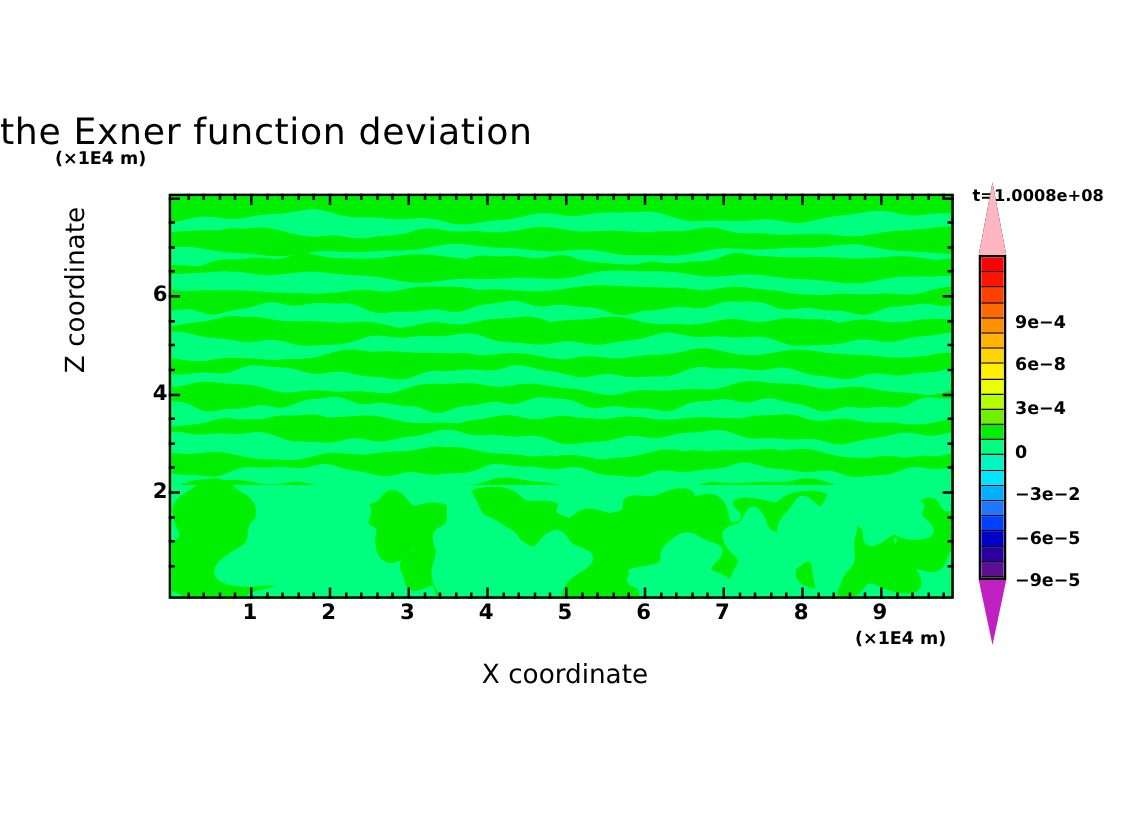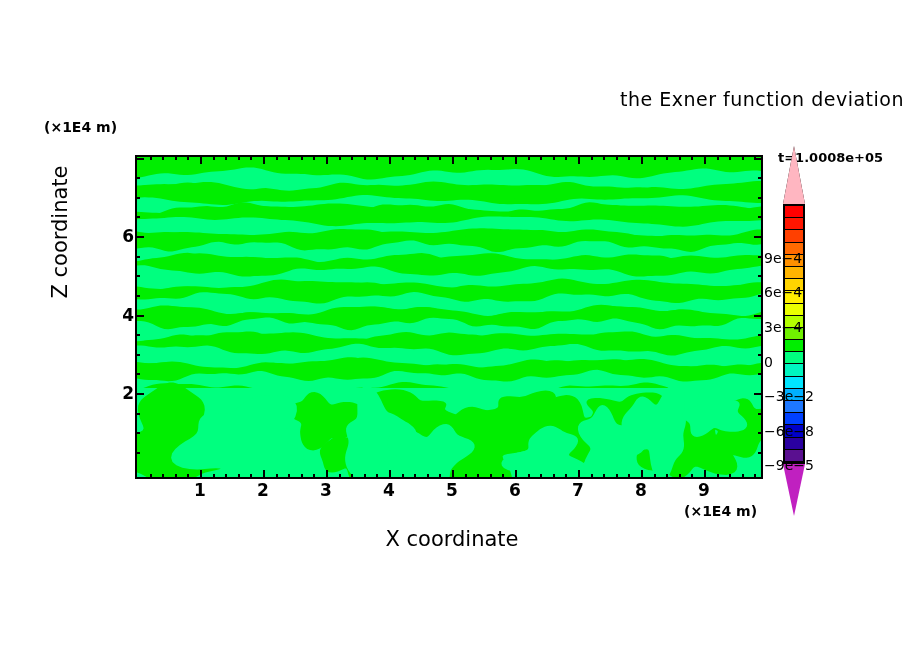--- a/index.html
+++ b/index.html
@@ -1,48 +1,48 @@
 <!DOCTYPE html>
 <html><head>
 <meta charset="utf-8">
 <style>
   html,body{margin:0;padding:0;background:#ffffff;}
   body{width:904px;height:654px;position:relative;overflow:hidden;
        font-family:"DejaVu Sans",sans-serif;color:#000;}
   .abs{position:absolute;}
-  #title{left:0;top:88px;width:904px;text-align:right;font-size:19px;
+  #title{left:0;top:88px;width:904px;text-align:left;font-size:29px;
          letter-spacing:.5px;font-weight:400;}
   #unit-top-left{left:44px;top:119px;font-size:14px;font-weight:700;}
   #unit-bottom-right{left:684px;top:503px;font-size:14px;font-weight:700;}
   #tstamp{left:778px;top:150px;font-size:13px;font-weight:700;}
   #plot-frame{left:135px;top:155px;width:628px;height:324px;
               border:2px solid #000;box-sizing:border-box;overflow:hidden;background:#00ee00;}
   #plot-svg{display:block;width:624px;height:320px;}
   .xtick-label{position:absolute;font-size:17px;font-weight:700;
                transform:translateX(-50%);top:480px;}
   .ytick-label{position:absolute;font-size:17px;font-weight:700;
                transform:translateY(-50%);left:120px;text-align:right;width:14px;}
   #xaxis-title{left:0;top:527px;width:904px;text-align:center;font-size:21px;}
   #yaxis-title{left:-40px;top:220px;width:200px;text-align:center;font-size:21px;
                transform:rotate(-90deg);transform-origin:50% 50%;}
   .tick{position:absolute;background:#000;}
   #cbar{left:783px;top:204px;width:22px;height:260px;border:2px solid #000;
         box-sizing:border-box;overflow:hidden;}
   .cband{width:100%;}
   .cap{position:absolute;left:783px;width:22px;}
-  .cbar-label{position:absolute;left:764px;font-size:14px;font-weight:400;
+  .cbar-label{position:absolute;left:812px;font-size:14px;font-weight:700;
               transform:translateY(-50%);white-space:nowrap;}
 </style>
 </head>
 <body>
 
 <div class="abs" id="title">the Exner function deviation</div>
 <div class="abs" id="unit-top-left">(×1E4 m)</div>
 <div class="abs" id="unit-bottom-right">(×1E4 m)</div>
-<div class="abs" id="tstamp">t=1.0008e+05</div>
+<div class="abs" id="tstamp">t=1.0008e+08</div>
 
 <div class="abs" id="plot-frame">
   <svg id="plot-svg" viewBox="0 0 624 320" preserveAspectRatio="none">
       <rect x="0" y="0" width="624" height="320" fill="#00ee00"></rect>
       <path d="M0.0,0.0L3.9,0.0L7.8,0.0L11.7,0.0L15.6,0.0L19.5,0.0L23.4,0.0L27.3,0.0L31.2,0.0L35.1,0.0L39.0,0.0L42.9,0.0L46.8,0.0L50.7,0.0L54.6,0.0L58.5,0.0L62.4,0.0L66.3,0.0L70.2,0.0L74.1,0.0L78.0,0.0L81.9,0.0L85.8,0.0L89.7,0.0L93.6,0.0L97.5,0.0L101.4,0.0L105.3,0.0L109.2,0.0L113.1,0.0L117.0,0.0L120.9,0.0L124.8,0.0L128.7,0.0L132.6,0.0L136.5,0.0L140.4,0.0L144.3,0.0L148.2,0.0L152.1,0.0L156.0,0.0L159.9,0.0L163.8,0.0L167.7,0.0L171.6,0.0L175.5,0.0L179.4,0.0L183.3,0.0L187.2,0.0L191.1,0.0L195.0,0.0L198.9,0.0L202.8,0.0L206.7,0.0L210.6,0.0L214.5,0.0L218.4,0.0L222.3,0.0L226.2,0.0L230.1,0.0L234.0,0.0L237.9,0.0L241.8,0.0L245.7,0.0L249.6,0.0L253.5,0.0L257.4,0.0L261.3,0.0L265.2,0.0L269.1,0.0L273.0,0.0L276.9,0.0L280.8,0.0L284.7,0.0L288.6,0.0L292.5,0.0L296.4,0.0L300.3,0.0L304.2,0.0L308.1,0.0L312.0,0.0L315.9,0.0L319.8,0.0L323.7,0.0L327.6,0.0L331.5,0.0L335.4,0.0L339.3,0.0L343.2,0.0L347.1,0.0L351.0,0.0L354.9,0.0L358.8,0.0L362.7,0.0L366.6,0.0L370.5,0.0L374.4,0.0L378.3,0.0L382.2,0.0L386.1,0.0L390.0,0.0L393.9,0.0L397.8,0.0L401.7,0.0L405.6,0.0L409.5,0.0L413.4,0.0L417.3,0.0L421.2,0.0L425.1,0.0L429.0,0.0L432.9,0.0L436.8,0.0L440.7,0.0L444.6,0.0L448.5,0.0L452.4,0.0L456.3,0.0L460.2,0.0L464.1,0.0L468.0,0.0L471.9,0.0L475.8,0.0L479.7,0.0L483.6,0.0L487.5,0.0L491.4,0.0L495.3,0.0L499.2,0.0L503.1,0.0L507.0,0.0L510.9,0.0L514.8,0.0L518.7,0.0L522.6,0.0L526.5,0.0L530.4,0.0L534.3,0.0L538.2,0.0L542.1,0.0L546.0,0.0L549.9,0.0L553.8,0.0L557.7,0.0L561.6,0.0L565.5,0.0L569.4,0.0L573.3,0.0L577.2,0.0L581.1,0.0L585.0,0.0L588.9,0.0L592.8,0.0L596.7,0.0L600.6,0.0L604.5,0.0L608.4,0.0L612.3,0.0L616.2,0.0L620.1,0.0L624.0,0.0L624.0,16.6L620.1,16.6L616.2,16.6L612.3,16.6L608.4,16.6L604.5,16.6L600.6,16.6L596.7,16.6L592.8,16.6L588.9,16.6L585.0,16.6L581.1,16.6L577.2,16.6L573.3,16.6L569.4,16.6L565.5,16.6L561.6,16.6L557.7,16.6L553.8,16.6L549.9,16.6L546.0,16.6L542.1,16.6L538.2,16.6L534.3,16.6L530.4,16.6L526.5,16.6L522.6,16.6L518.7,16.6L514.8,16.6L510.9,16.6L507.0,16.6L503.1,16.6L499.2,16.6L495.3,16.6L491.4,16.6L487.5,16.6L483.6,16.6L479.7,16.6L475.8,16.6L471.9,16.6L468.0,16.6L464.1,16.6L460.2,16.6L456.3,16.6L452.4,16.6L448.5,16.6L444.6,16.6L440.7,16.6L436.8,16.6L432.9,16.6L429.0,16.6L425.1,16.6L421.2,16.6L417.3,16.6L413.4,16.6L409.5,16.6L405.6,16.6L401.7,16.6L397.8,16.6L393.9,16.6L390.0,16.6L386.1,16.6L382.2,16.6L378.3,16.6L374.4,16.6L370.5,16.6L366.6,16.6L362.7,16.6L358.8,16.6L354.9,16.6L351.0,16.6L347.1,16.6L343.2,16.6L339.3,16.6L335.4,16.6L331.5,16.6L327.6,16.6L323.7,16.6L319.8,16.6L315.9,16.6L312.0,16.6L308.1,16.6L304.2,16.6L300.3,16.6L296.4,16.6L292.5,16.6L288.6,16.6L284.7,16.6L280.8,16.6L276.9,16.6L273.0,16.6L269.1,16.6L265.2,16.6L261.3,16.6L257.4,16.6L253.5,16.6L249.6,16.6L245.7,16.6L241.8,16.6L237.9,16.6L234.0,16.6L230.1,16.6L226.2,16.6L222.3,16.6L218.4,16.6L214.5,16.6L210.6,16.6L206.7,16.6L202.8,16.6L198.9,16.6L195.0,16.6L191.1,16.6L187.2,16.6L183.3,16.6L179.4,16.6L175.5,16.6L171.6,16.6L167.7,16.6L163.8,16.6L159.9,16.6L156.0,16.6L152.1,16.6L148.2,16.6L144.3,16.6L140.4,16.6L136.5,16.6L132.6,16.6L128.7,16.6L124.8,16.6L120.9,16.6L117.0,16.6L113.1,16.6L109.2,16.6L105.3,16.6L101.4,16.6L97.5,16.6L93.6,16.6L89.7,16.6L85.8,16.6L81.9,16.6L78.0,16.6L74.1,16.6L70.2,16.6L66.3,16.6L62.4,16.6L58.5,16.6L54.6,16.6L50.7,16.6L46.8,16.6L42.9,16.6L39.0,16.6L35.1,16.6L31.2,16.6L27.3,16.6L23.4,16.6L19.5,16.6L15.6,16.6L11.7,16.6L7.8,16.6L3.9,16.6L0.0,16.6Z" fill="#00ee00"></path>
       <path d="M0.0,20.8L3.9,20.3L7.8,19.5L11.7,18.6L15.6,17.7L19.5,16.9L23.4,16.4L27.3,16.2L31.2,16.3L35.1,16.7L39.0,17.2L42.9,17.7L46.8,18.0L50.7,18.0L54.6,17.7L58.5,17.2L62.4,16.5L66.3,15.8L70.2,15.2L74.1,14.8L78.0,14.4L81.9,14.2L85.8,14.0L89.7,13.6L93.6,13.1L97.5,12.5L101.4,11.8L105.3,11.1L109.2,10.6L113.1,10.4L117.0,10.6L120.9,11.2L124.8,12.1L128.7,13.2L132.6,14.3L136.5,15.3L140.4,16.0L144.3,16.5L148.2,16.7L152.1,16.7L156.0,16.7L159.9,16.7L163.8,16.9L167.7,17.1L171.6,17.5L175.5,17.9L179.4,18.2L183.3,18.2L187.2,18.1L191.1,17.9L195.0,17.6L198.9,17.4L202.8,17.4L206.7,17.7L210.6,18.3L214.5,19.1L218.4,20.1L222.3,21.1L226.2,21.9L230.1,22.4L234.0,22.5L237.9,22.3L241.8,21.8L245.7,21.2L249.6,20.6L253.5,20.0L257.4,19.6L261.3,19.2L265.2,18.9L269.1,18.5L273.0,17.9L276.9,17.2L280.8,16.3L284.7,15.3L288.6,14.5L292.5,13.8L296.4,13.5L300.3,13.5L304.2,13.8L308.1,14.4L312.0,15.0L315.9,15.5L319.8,15.7L323.7,15.7L327.6,15.4L331.5,14.8L335.4,14.2L339.3,13.6L343.2,13.2L347.1,12.9L351.0,12.8L354.9,12.9L358.8,12.9L362.7,12.9L366.6,12.8L370.5,12.6L374.4,12.3L378.3,12.1L382.2,12.2L386.1,12.5L390.0,13.2L393.9,14.2L397.8,15.5L401.7,16.8L405.6,18.0L409.5,18.9L413.4,19.6L417.3,19.9L421.2,19.9L425.1,19.7L429.0,19.5L432.9,19.3L436.8,19.3L440.7,19.4L444.6,19.6L448.5,19.8L452.4,19.9L456.3,19.8L460.2,19.5L464.1,19.1L468.0,18.7L471.9,18.4L475.8,18.3L479.7,18.5L483.6,19.0L487.5,19.7L491.4,20.4L495.3,21.0L499.2,21.3L503.1,21.3L507.0,20.8L510.9,20.1L514.8,19.2L518.7,18.2L522.6,17.3L526.5,16.5L530.4,15.9L534.3,15.5L538.2,15.1L542.1,14.7L546.0,14.2L549.9,13.6L553.8,12.9L557.7,12.2L561.6,11.7L565.5,11.5L569.4,11.6L573.3,12.0L577.2,12.7L581.1,13.5L585.0,14.3L588.9,14.9L592.8,15.3L596.7,15.3L600.6,15.0L604.5,14.6L608.4,14.1L612.3,13.8L616.2,13.6L620.1,13.6L624.0,13.9L624.0,24.1L620.1,24.1L616.2,24.3L612.3,24.7L608.4,25.2L604.5,25.7L600.6,26.1L596.7,26.5L592.8,26.8L588.9,27.0L585.0,27.2L581.1,27.5L577.2,27.8L573.3,28.3L569.4,28.8L565.5,29.5L561.6,30.2L557.7,30.8L553.8,31.4L549.9,31.8L546.0,32.0L542.1,32.0L538.2,31.8L534.3,31.4L530.4,30.9L526.5,30.5L522.6,30.2L518.7,30.0L514.8,30.1L510.9,30.4L507.0,30.8L503.1,31.4L499.2,32.1L495.3,32.7L491.4,33.2L487.5,33.7L483.6,33.9L479.7,34.1L475.8,34.2L471.9,34.2L468.0,34.2L464.1,34.3L460.2,34.5L456.3,34.7L452.4,34.9L448.5,35.1L444.6,35.2L440.7,35.1L436.8,34.9L432.9,34.3L429.0,33.6L425.1,32.6L421.2,31.6L417.3,30.6L413.4,29.7L409.5,28.9L405.6,28.3L401.7,28.0L397.8,27.9L393.9,27.9L390.0,28.1L386.1,28.3L382.2,28.5L378.3,28.5L374.4,28.5L370.5,28.3L366.6,28.1L362.7,27.9L358.8,27.7L354.9,27.5L351.0,27.5L347.1,27.6L343.2,27.8L339.3,28.0L335.4,28.1L331.5,28.2L327.6,28.1L323.7,27.8L319.8,27.4L315.9,26.8L312.0,26.2L308.1,25.5L304.2,25.0L300.3,24.7L296.4,24.5L292.5,24.7L288.6,25.1L284.7,25.7L280.8,26.5L276.9,27.3L273.0,28.1L269.1,28.8L265.2,29.4L261.3,29.9L257.4,30.3L253.5,30.6L249.6,30.9L245.7,31.3L241.8,31.7L237.9,32.1L234.0,32.7L230.1,33.2L226.2,33.7L222.3,34.1L218.4,34.4L214.5,34.4L210.6,34.2L206.7,33.8L202.8,33.2L198.9,32.7L195.0,32.1L191.1,31.7L187.2,31.4L183.3,31.4L179.4,31.6L175.5,31.9L171.6,32.4L167.7,32.9L163.8,33.4L159.9,33.8L156.0,34.0L152.1,34.1L148.2,34.0L144.3,33.7L140.4,33.5L136.5,33.2L132.6,33.0L128.7,32.8L124.8,32.7L120.9,32.6L117.0,32.5L113.1,32.3L109.2,32.0L105.3,31.5L101.4,30.8L97.5,29.9L93.6,28.9L89.7,27.9L85.8,27.0L81.9,26.1L78.0,25.5L74.1,25.1L70.2,25.0L66.3,25.1L62.4,25.5L58.5,25.9L54.6,26.3L50.7,26.8L46.8,27.1L42.9,27.2L39.0,27.3L35.1,27.3L31.2,27.2L27.3,27.1L23.4,27.2L19.5,27.3L15.6,27.5L11.7,27.8L7.8,28.1L3.9,28.4L0.0,28.6Z" fill="#00ff7f"></path>
       <path d="M0.0,28.9L3.9,28.7L7.8,28.3L11.7,28.0L15.6,27.9L19.5,27.9L23.4,28.0L27.3,28.1L31.2,28.0L35.1,27.6L39.0,27.0L42.9,26.3L46.8,25.8L50.7,25.5L54.6,25.8L58.5,26.5L62.4,27.5L66.3,28.7L70.2,29.7L74.1,30.5L78.0,31.1L81.9,31.4L85.8,31.6L89.7,31.9L93.6,32.3L97.5,32.8L101.4,33.2L105.3,33.4L109.2,33.4L113.1,33.0L117.0,32.4L120.9,31.8L124.8,31.3L128.7,31.1L132.6,31.4L136.5,31.9L140.4,32.6L144.3,33.3L148.2,33.6L152.1,33.7L156.0,33.4L159.9,32.9L163.8,32.4L167.7,31.9L171.6,31.6L175.5,31.3L179.4,31.0L183.3,30.4L187.2,29.6L191.1,28.5L195.0,27.4L198.9,26.4L202.8,25.8L206.7,25.7L210.6,25.9L214.5,26.5L218.4,27.2L222.3,27.8L226.2,28.1L230.1,28.2L234.0,28.1L237.9,27.9L241.8,27.8L245.7,27.9L249.6,28.2L253.5,28.5L257.4,28.7L261.3,28.7L265.2,28.4L269.1,28.1L273.0,27.8L276.9,27.7L280.8,28.1L284.7,28.9L288.6,30.0L292.5,31.2L296.4,32.4L300.3,33.2L304.2,33.7L308.1,33.9L312.0,33.8L315.9,33.7L319.8,33.7L323.7,33.8L327.6,33.8L331.5,33.8L335.4,33.6L339.3,33.1L343.2,32.3L347.1,31.5L351.0,30.8L354.9,30.3L358.8,30.3L362.7,30.6L366.6,31.1L370.5,31.6L374.4,31.9L378.3,31.9L382.2,31.5L386.1,30.8L390.0,30.1L393.9,29.4L397.8,28.9L401.7,28.5L405.6,28.2L409.5,27.9L413.4,27.4L417.3,26.7L421.2,25.9L425.1,25.2L429.0,24.9L432.9,25.0L436.8,25.5L440.7,26.4L444.6,27.5L448.5,28.4L452.4,29.1L456.3,29.5L460.2,29.6L464.1,29.5L468.0,29.5L471.9,29.6L475.8,29.8L479.7,30.2L483.6,30.5L487.5,30.7L491.4,30.7L495.3,30.5L499.2,30.3L503.1,30.2L507.0,30.5L510.9,31.1L514.8,32.0L518.7,33.1L522.6,34.1L526.5,34.8L530.4,35.1L534.3,34.9L538.2,34.5L542.1,33.9L546.0,33.4L549.9,33.0L553.8,32.6L557.7,32.4L561.6,32.0L565.5,31.4L569.4,30.6L573.3,29.7L577.2,28.9L581.1,28.3L585.0,28.1L588.9,28.3L592.8,28.8L596.7,29.3L600.6,29.7L604.5,29.8L608.4,29.6L612.3,29.0L616.2,28.3L620.1,27.6L624.0,27.1L624.0,44.0L620.1,44.3L616.2,44.6L612.3,45.0L608.4,45.4L604.5,46.0L600.6,46.5L596.7,46.9L592.8,47.2L588.9,47.3L585.0,47.0L581.1,46.6L577.2,46.0L573.3,45.3L569.4,44.8L565.5,44.4L561.6,44.3L557.7,44.5L553.8,44.8L549.9,45.2L546.0,45.6L542.1,45.9L538.2,46.0L534.3,46.0L530.4,45.8L526.5,45.5L522.6,45.2L518.7,44.9L514.8,44.8L510.9,44.7L507.0,44.6L503.1,44.5L499.2,44.1L495.3,43.6L491.4,42.8L487.5,41.9L483.6,40.9L479.7,40.0L475.8,39.2L471.9,38.7L468.0,38.5L464.1,38.7L460.2,39.0L456.3,39.5L452.4,40.0L448.5,40.4L444.6,40.7L440.7,40.8L436.8,40.8L432.9,40.8L429.0,40.9L425.1,41.1L421.2,41.4L417.3,41.7L413.4,42.1L409.5,42.4L405.6,42.6L401.7,42.6L397.8,42.3L393.9,42.0L390.0,41.6L386.1,41.3L382.2,41.2L378.3,41.4L374.4,41.8L370.5,42.6L366.6,43.4L362.7,44.4L358.8,45.2L354.9,45.9L351.0,46.4L347.1,46.6L343.2,46.8L339.3,46.8L335.4,46.9L331.5,47.0L327.6,47.2L323.7,47.4L319.8,47.5L315.9,47.5L312.0,47.3L308.1,46.9L304.2,46.2L300.3,45.4L296.4,44.6L292.5,43.8L288.6,43.3L284.7,43.0L280.8,43.0L276.9,43.2L273.0,43.6L269.1,43.9L265.2,44.2L261.3,44.2L257.4,44.1L253.5,43.8L249.6,43.4L245.7,42.9L241.8,42.6L237.9,42.3L234.0,42.1L230.1,41.9L226.2,41.8L222.3,41.6L218.4,41.2L214.5,40.6L210.6,39.9L206.7,39.2L202.8,38.5L198.9,38.1L195.0,37.9L191.1,38.0L187.2,38.5L183.3,39.1L179.4,40.0L175.5,40.8L171.6,41.5L167.7,42.0L163.8,42.4L159.9,42.6L156.0,42.7L152.1,42.8L148.2,43.0L144.3,43.3L140.4,43.6L136.5,44.0L132.6,44.4L128.7,44.6L124.8,44.6L120.9,44.5L117.0,44.2L113.1,43.9L109.2,43.6L105.3,43.5L101.4,43.6L97.5,44.0L93.6,44.6L89.7,45.4L85.8,46.2L81.9,46.9L78.0,47.4L74.1,47.7L70.2,47.7L66.3,47.6L62.4,47.3L58.5,46.9L54.6,46.6L50.7,46.4L46.8,46.2L42.9,46.1L39.0,45.8L35.1,45.4L31.2,44.8L27.3,44.0L23.4,43.2L19.5,42.3L15.6,41.5L11.7,40.9L7.8,40.7L3.9,40.7L0.0,40.9Z" fill="#00ee00"></path>
       <path d="M0.0,40.9L3.9,40.5L7.8,40.3L11.7,40.4L15.6,40.6L19.5,41.0L23.4,41.6L27.3,42.3L31.2,43.0L35.1,43.7L39.0,44.2L42.9,44.7L46.8,45.0L50.7,45.3L54.6,45.5L58.5,45.8L62.4,46.0L66.3,46.4L70.2,46.8L74.1,47.2L78.0,47.6L81.9,47.8L85.8,48.0L89.7,47.9L93.6,47.6L97.5,47.1L101.4,46.5L105.3,45.8L109.2,45.1L113.1,44.5L117.0,44.1L120.9,43.9L124.8,43.8L128.7,43.9L132.6,44.2L136.5,44.4L140.4,44.6L144.3,44.8L148.2,44.8L152.1,44.6L156.0,44.4L159.9,44.2L163.8,43.9L167.7,43.6L171.6,43.5L175.5,43.4L179.4,43.3L183.3,43.3L187.2,43.2L191.1,43.1L195.0,42.7L198.9,42.3L202.8,41.6L206.7,40.9L210.6,40.1L214.5,39.4L218.4,38.7L222.3,38.2L226.2,38.0L230.1,38.0L234.0,38.3L237.9,38.7L241.8,39.2L245.7,39.7L249.6,40.2L253.5,40.6L257.4,40.9L261.3,41.1L265.2,41.2L269.1,41.4L273.0,41.6L276.9,41.8L280.8,42.1L284.7,42.5L288.6,43.0L292.5,43.4L296.4,43.8L300.3,44.0L304.2,44.1L308.1,44.0L312.0,43.8L315.9,43.4L319.8,43.1L323.7,42.8L327.6,42.7L331.5,42.7L335.4,42.9L339.3,43.4L343.2,44.0L347.1,44.6L351.0,45.3L354.9,46.0L358.8,46.5L362.7,46.9L366.6,47.1L370.5,47.2L374.4,47.2L378.3,47.1L382.2,47.1L386.1,47.1L390.0,47.1L393.9,47.2L397.8,47.3L401.7,47.3L405.6,47.1L409.5,46.8L413.4,46.3L417.3,45.7L421.2,44.9L425.1,44.1L429.0,43.3L432.9,42.6L436.8,42.0L440.7,41.7L444.6,41.6L448.5,41.7L452.4,41.9L456.3,42.2L460.2,42.5L464.1,42.6L468.0,42.7L471.9,42.6L475.8,42.4L479.7,42.2L483.6,41.9L487.5,41.6L491.4,41.4L495.3,41.3L499.2,41.2L503.1,41.2L507.0,41.2L510.9,41.2L514.8,41.1L518.7,40.8L522.6,40.4L526.5,39.9L530.4,39.4L534.3,38.9L538.2,38.5L542.1,38.3L546.0,38.3L549.9,38.6L553.8,39.1L557.7,39.8L561.6,40.5L565.5,41.3L569.4,42.1L573.3,42.7L577.2,43.2L581.1,43.6L585.0,43.8L588.9,44.0L592.8,44.1L596.7,44.3L600.6,44.5L604.5,44.8L608.4,45.2L612.3,45.5L616.2,45.8L620.1,46.0L624.0,46.0L624.0,52.8L620.1,52.4L616.2,51.8L612.3,51.2L608.4,50.6L604.5,49.9L600.6,49.3L596.7,48.8L592.8,48.4L588.9,48.1L585.0,48.0L581.1,48.0L577.2,48.2L573.3,48.4L569.4,48.8L565.5,49.1L561.6,49.4L557.7,49.6L553.8,49.8L549.9,49.8L546.0,49.8L542.1,49.7L538.2,49.5L534.3,49.2L530.4,49.0L526.5,48.8L522.6,48.7L518.7,48.6L514.8,48.6L510.9,48.6L507.0,48.7L503.1,48.8L499.2,48.8L495.3,48.8L491.4,48.7L487.5,48.6L483.6,48.4L479.7,48.1L475.8,47.9L471.9,47.7L468.0,47.5L464.1,47.5L460.2,47.6L456.3,47.9L452.4,48.3L448.5,48.8L444.6,49.5L440.7,50.2L436.8,51.0L432.9,51.7L429.0,52.4L425.1,52.9L421.2,53.3L417.3,53.7L413.4,53.9L409.5,54.0L405.6,54.0L401.7,54.0L397.8,54.0L393.9,54.0L390.0,54.0L386.1,54.1L382.2,54.2L378.3,54.3L374.4,54.5L370.5,54.5L366.6,54.6L362.7,54.5L358.8,54.3L354.9,54.1L351.0,53.8L347.1,53.4L343.2,53.1L339.3,52.7L335.4,52.4L331.5,52.3L327.6,52.2L323.7,52.3L319.8,52.5L315.9,52.8L312.0,53.2L308.1,53.5L304.2,53.9L300.3,54.2L296.4,54.4L292.5,54.5L288.6,54.4L284.7,54.2L280.8,53.9L276.9,53.5L273.0,53.1L269.1,52.6L265.2,52.2L261.3,51.8L257.4,51.4L253.5,51.1L249.6,50.9L245.7,50.7L241.8,50.4L237.9,50.2L234.0,49.9L230.1,49.5L226.2,49.1L222.3,48.6L218.4,48.1L214.5,47.6L210.6,47.1L206.7,46.8L202.8,46.5L198.9,46.4L195.0,46.4L191.1,46.6L187.2,46.9L183.3,47.3L179.4,47.8L175.5,48.4L171.6,48.8L167.7,49.3L163.8,49.6L159.9,49.8L156.0,49.9L152.1,49.9L148.2,49.8L144.3,49.7L140.4,49.6L136.5,49.4L132.6,49.4L128.7,49.3L124.8,49.4L120.9,49.5L117.0,49.7L113.1,49.9L109.2,50.1L105.3,50.2L101.4,50.3L97.5,50.3L93.6,50.3L89.7,50.3L85.8,50.2L81.9,50.1L78.0,50.1L74.1,50.1L70.2,50.3L66.3,50.6L62.4,51.0L58.5,51.6L54.6,52.2L50.7,52.9L46.8,53.6L42.9,54.3L39.0,54.9L35.1,55.4L31.2,55.7L27.3,55.9L23.4,55.9L19.5,55.8L15.6,55.7L11.7,55.4L7.8,55.2L3.9,54.9L0.0,54.7Z" fill="#00ff7f"></path>
       <path d="M0.0,54.9L3.9,55.6L7.8,56.4L11.7,57.0L15.6,57.2L19.5,56.8L23.4,55.7L27.3,54.3L31.2,52.7L35.1,51.5L39.0,50.8L42.9,50.5L46.8,50.5L50.7,50.6L54.6,50.4L58.5,50.0L62.4,49.5L66.3,49.2L70.2,49.1L74.1,49.4L78.0,49.8L81.9,50.1L85.8,50.0L89.7,49.4L93.6,48.3L97.5,47.1L101.4,46.0L105.3,45.5L109.2,45.5L113.1,46.1L117.0,47.0L120.9,47.9L124.8,48.7L128.7,49.2L132.6,49.7L136.5,50.4L140.4,51.3L144.3,52.4L148.2,53.6L152.1,54.5L156.0,54.9L159.9,54.7L163.8,54.1L167.7,53.2L171.6,52.6L175.5,52.4L179.4,52.7L183.3,53.4L187.2,54.1L191.1,54.7L195.0,55.0L198.9,54.9L202.8,54.8L206.7,54.7L210.6,54.8L214.5,55.0L218.4,55.2L222.3,55.0L226.2,54.3L230.1,53.0L234.0,51.3L237.9,49.6L241.8,48.3L245.7,47.5L249.6,47.4L253.5,47.6L257.4,47.9L261.3,48.2L265.2,48.2L269.1,48.0L273.0,47.8L276.9,47.9L280.8,48.3L284.7,48.9L288.6,49.4L292.5,49.6L296.4,49.4L300.3,48.8L304.2,47.9L308.1,47.2L312.0,47.0L315.9,47.4L319.8,48.4L323.7,49.7L327.6,51.0L331.5,52.0L335.4,52.8L339.3,53.3L343.2,53.7L347.1,54.3L351.0,55.1L354.9,55.9L358.8,56.5L362.7,56.6L366.6,56.1L370.5,55.2L374.4,54.0L378.3,53.0L382.2,52.4L386.1,52.4L390.0,52.8L393.9,53.3L397.8,53.8L401.7,53.8L405.6,53.6L409.5,53.1L413.4,52.6L417.3,52.2L421.2,52.1L425.1,52.0L429.0,51.6L432.9,50.9L436.8,49.7L440.7,48.2L444.6,46.8L448.5,45.7L452.4,45.2L456.3,45.4L460.2,46.1L464.1,47.0L468.0,47.7L471.9,48.3L475.8,48.5L479.7,48.7L483.6,48.9L487.5,49.4L491.4,50.1L495.3,50.8L499.2,51.3L503.1,51.4L507.0,51.0L510.9,50.4L514.8,49.9L518.7,49.8L522.6,50.2L526.5,51.3L530.4,52.6L534.3,54.0L538.2,55.0L542.1,55.6L546.0,55.8L549.9,55.9L553.8,55.9L557.7,56.0L561.6,56.2L565.5,56.3L569.4,56.0L573.3,55.2L577.2,54.0L581.1,52.5L585.0,51.2L588.9,50.4L592.8,50.1L596.7,50.3L600.6,50.9L604.5,51.3L608.4,51.4L612.3,51.2L616.2,50.6L620.1,50.0L624.0,49.5L624.0,67.9L620.1,68.1L616.2,68.2L612.3,68.4L608.4,68.3L604.5,68.0L600.6,67.4L596.7,66.6L592.8,65.8L588.9,65.2L585.0,64.9L581.1,64.9L577.2,65.3L573.3,65.9L569.4,66.5L565.5,67.0L561.6,67.2L557.7,67.0L553.8,66.4L549.9,65.7L546.0,64.9L542.1,64.1L538.2,63.5L534.3,63.0L530.4,62.6L526.5,62.2L522.6,61.7L518.7,61.0L514.8,60.1L510.9,59.2L507.0,58.4L503.1,58.0L499.2,57.9L495.3,58.3L491.4,59.1L487.5,60.1L483.6,61.1L479.7,62.0L475.8,62.5L471.9,62.8L468.0,62.8L464.1,62.6L460.2,62.4L456.3,62.4L452.4,62.6L448.5,62.9L444.6,63.3L440.7,63.6L436.8,63.8L432.9,63.8L429.0,63.6L425.1,63.4L421.2,63.4L417.3,63.6L413.4,64.2L409.5,65.2L405.6,66.4L401.7,67.6L397.8,68.7L393.9,69.5L390.0,69.9L386.1,69.8L382.2,69.5L378.3,68.9L374.4,68.4L370.5,68.0L366.6,67.7L362.7,67.4L358.8,67.2L354.9,66.8L351.0,66.2L347.1,65.5L343.2,64.6L339.3,63.7L335.4,63.0L331.5,62.7L327.6,62.7L323.7,63.0L319.8,63.6L315.9,64.1L312.0,64.5L308.1,64.5L304.2,64.2L300.3,63.6L296.4,62.7L292.5,61.9L288.6,61.1L284.7,60.6L280.8,60.3L276.9,60.1L273.0,60.0L269.1,59.8L265.2,59.5L261.3,59.1L257.4,58.7L253.5,58.5L249.6,58.6L245.7,59.0L241.8,59.9L237.9,61.0L234.0,62.4L230.1,63.6L226.2,64.6L222.3,65.3L218.4,65.5L214.5,65.5L210.6,65.3L206.7,65.1L202.8,65.0L198.9,65.2L195.0,65.4L191.1,65.8L187.2,66.1L183.3,66.2L179.4,66.2L175.5,66.0L171.6,65.8L167.7,65.7L163.8,65.8L159.9,66.3L156.0,67.0L152.1,67.9L148.2,68.8L144.3,69.5L140.4,69.8L136.5,69.7L132.6,69.1L128.7,68.2L124.8,67.2L120.9,66.3L117.0,65.5L113.1,64.9L109.2,64.4L105.3,64.0L101.4,63.5L97.5,63.0L93.6,62.2L89.7,61.5L85.8,60.8L81.9,60.3L78.0,60.1L74.1,60.3L70.2,60.8L66.3,61.5L62.4,62.2L58.5,62.7L54.6,62.8L50.7,62.6L46.8,62.0L42.9,61.3L39.0,60.6L35.1,60.1L31.2,59.8L27.3,59.8L23.4,60.1L19.5,60.3L15.6,60.6L11.7,60.8L7.8,60.9L3.9,60.9L0.0,61.1Z" fill="#00ee00"></path>
       <path d="M0.0,62.3L3.9,62.0L7.8,61.9L11.7,61.7L15.6,61.6L19.5,61.4L23.4,61.2L27.3,60.9L31.2,60.6L35.1,60.3L39.0,60.1L42.9,60.0L46.8,60.1L50.7,60.3L54.6,60.6L58.5,61.0L62.4,61.5L66.3,62.0L70.2,62.5L74.1,62.7L78.0,62.9L81.9,62.8L85.8,62.6L89.7,62.2L93.6,61.8L97.5,61.3L101.4,60.9L105.3,60.6L109.2,60.4L113.1,60.4L117.0,60.5L120.9,60.8L124.8,61.1L128.7,61.5L132.6,61.9L136.5,62.3L140.4,62.6L144.3,62.9L148.2,63.1L152.1,63.3L156.0,63.6L159.9,63.9L163.8,64.4L167.7,64.9L171.6,65.6L175.5,66.3L179.4,67.1L183.3,67.8L187.2,68.4L191.1,68.9L195.0,69.1L198.9,69.2L202.8,69.0L206.7,68.7L210.6,68.2L214.5,67.7L218.4,67.1L222.3,66.7L226.2,66.3L230.1,66.1L234.0,66.0L237.9,66.0L241.8,66.0L245.7,66.1L249.6,66.2L253.5,66.2L257.4,66.2L261.3,66.0L265.2,65.8L269.1,65.6L273.0,65.4L276.9,65.2L280.8,65.1L284.7,65.1L288.6,65.2L292.5,65.4L296.4,65.7L300.3,65.9L304.2,66.0L308.1,66.0L312.0,65.8L315.9,65.4L319.8,64.9L323.7,64.1L327.6,63.3L331.5,62.4L335.4,61.6L339.3,60.8L343.2,60.2L347.1,59.8L351.0,59.5L354.9,59.4L358.8,59.4L362.7,59.6L366.6,59.7L370.5,59.8L374.4,59.9L378.3,59.9L382.2,59.9L386.1,59.9L390.0,60.0L393.9,60.1L397.8,60.3L401.7,60.6L405.6,61.0L409.5,61.6L413.4,62.2L417.3,62.8L421.2,63.4L425.1,63.8L429.0,64.1L432.9,64.2L436.8,64.2L440.7,64.0L444.6,63.6L448.5,63.3L452.4,62.9L456.3,62.6L460.2,62.5L464.1,62.5L468.0,62.7L471.9,63.0L475.8,63.5L479.7,64.0L483.6,64.5L487.5,65.0L491.4,65.5L495.3,65.8L499.2,66.1L503.1,66.3L507.0,66.4L510.9,66.6L514.8,66.9L518.7,67.2L522.6,67.6L526.5,68.0L530.4,68.5L534.3,69.0L538.2,69.4L542.1,69.6L546.0,69.7L549.9,69.5L553.8,69.1L557.7,68.6L561.6,67.9L565.5,67.1L569.4,66.3L573.3,65.6L577.2,65.0L581.1,64.5L585.0,64.2L588.9,64.1L592.8,64.0L596.7,64.1L600.6,64.1L604.5,64.1L608.4,64.1L612.3,64.0L616.2,63.8L620.1,63.6L624.0,63.3L624.0,74.7L620.1,75.1L616.2,75.7L612.3,76.3L608.4,77.0L604.5,77.7L600.6,78.4L596.7,79.1L592.8,79.7L588.9,80.2L585.0,80.6L581.1,80.8L577.2,80.9L573.3,80.8L569.4,80.7L565.5,80.4L561.6,80.1L557.7,79.8L553.8,79.5L549.9,79.3L546.0,79.1L542.1,79.0L538.2,78.9L534.3,78.9L530.4,78.9L526.5,78.9L522.6,78.9L518.7,78.9L514.8,78.8L510.9,78.7L507.0,78.5L503.1,78.3L499.2,78.0L495.3,77.8L491.4,77.5L487.5,77.4L483.6,77.2L479.7,77.2L475.8,77.3L471.9,77.4L468.0,77.6L464.1,77.9L460.2,78.2L456.3,78.5L452.4,78.7L448.5,78.9L444.6,78.9L440.7,78.8L436.8,78.6L432.9,78.2L429.0,77.7L425.1,77.2L421.2,76.5L417.3,75.9L413.4,75.2L409.5,74.6L405.6,74.1L401.7,73.6L397.8,73.3L393.9,73.0L390.0,72.8L386.1,72.7L382.2,72.6L378.3,72.5L374.4,72.4L370.5,72.3L366.6,72.2L362.7,72.0L358.8,71.8L354.9,71.6L351.0,71.5L347.1,71.3L343.2,71.3L339.3,71.4L335.4,71.5L331.5,71.8L327.6,72.2L323.7,72.7L319.8,73.2L315.9,73.8L312.0,74.4L308.1,74.9L304.2,75.3L300.3,75.7L296.4,75.9L292.5,76.0L288.6,75.9L284.7,75.8L280.8,75.6L276.9,75.3L273.0,75.1L269.1,74.8L265.2,74.6L261.3,74.5L257.4,74.5L253.5,74.6L249.6,74.8L245.7,75.0L241.8,75.3L237.9,75.6L234.0,75.9L230.1,76.2L226.2,76.4L222.3,76.6L218.4,76.8L214.5,76.9L210.6,77.0L206.7,77.1L202.8,77.2L198.9,77.4L195.0,77.7L191.1,78.0L187.2,78.4L183.3,78.9L179.4,79.4L175.5,80.0L171.6,80.6L167.7,81.1L163.8,81.5L159.9,81.8L156.0,82.0L152.1,82.0L148.2,81.9L144.3,81.6L140.4,81.3L136.5,80.8L132.6,80.3L128.7,79.7L124.8,79.2L120.9,78.7L117.0,78.3L113.1,77.9L109.2,77.7L105.3,77.5L101.4,77.4L97.5,77.3L93.6,77.2L89.7,77.1L85.8,77.0L81.9,76.9L78.0,76.7L74.1,76.4L70.2,76.2L66.3,75.9L62.4,75.6L58.5,75.4L54.6,75.2L50.7,75.1L46.8,75.1L42.9,75.1L39.0,75.3L35.1,75.5L31.2,75.7L27.3,75.9L23.4,76.1L19.5,76.3L15.6,76.3L11.7,76.2L7.8,76.0L3.9,75.7L0.0,75.2Z" fill="#00ff7f"></path>
@@ -251,19 +251,19 @@
     <div class="cband" style="height: 12.1905px; background: rgb(0, 176, 255); border-bottom: 1px solid rgb(0, 0, 0); box-sizing: border-box;"></div>
     <div class="cband" style="height: 12.1905px; background: rgb(30, 120, 255); border-bottom: 1px solid rgb(0, 0, 0); box-sizing: border-box;"></div>
     <div class="cband" style="height: 12.1905px; background: rgb(0, 64, 255); border-bottom: 1px solid rgb(0, 0, 0); box-sizing: border-box;"></div>
     <div class="cband" style="height: 12.1905px; background: rgb(0, 0, 200); border-bottom: 1px solid rgb(0, 0, 0); box-sizing: border-box;"></div>
     <div class="cband" style="height: 12.1905px; background: rgb(42, 0, 160); border-bottom: 1px solid rgb(0, 0, 0); box-sizing: border-box;"></div>
     <div class="cband" style="height: 12.1905px; background: rgb(90, 16, 144); border-bottom: 1px solid rgb(0, 0, 0); box-sizing: border-box;"></div>
   </div>
 <div class="cap" id="cap-bottom" style="top: 464px; width: 0px; height: 0px; border-left: 11px solid transparent; border-right: 11px solid transparent; border-top: 52px solid rgb(192, 32, 192);"></div>
 <div id="cbar-labels">
     <div class="cbar-label" style="top: 258px;">9e−4</div>
-    <div class="cbar-label" style="top: 292px;">6e−4</div>
+    <div class="cbar-label" style="top: 292px;">6e−8</div>
     <div class="cbar-label" style="top: 327px;">3e−4</div>
     <div class="cbar-label" style="top: 362px;">0</div>
     <div class="cbar-label" style="top: 396px;">−3e−2</div>
-    <div class="cbar-label" style="top: 431px;">−6e−8</div>
+    <div class="cbar-label" style="top: 431px;">−6e−5</div>
     <div class="cbar-label" style="top: 465px;">−9e−5</div>
   </div>
 
 </body></html>

